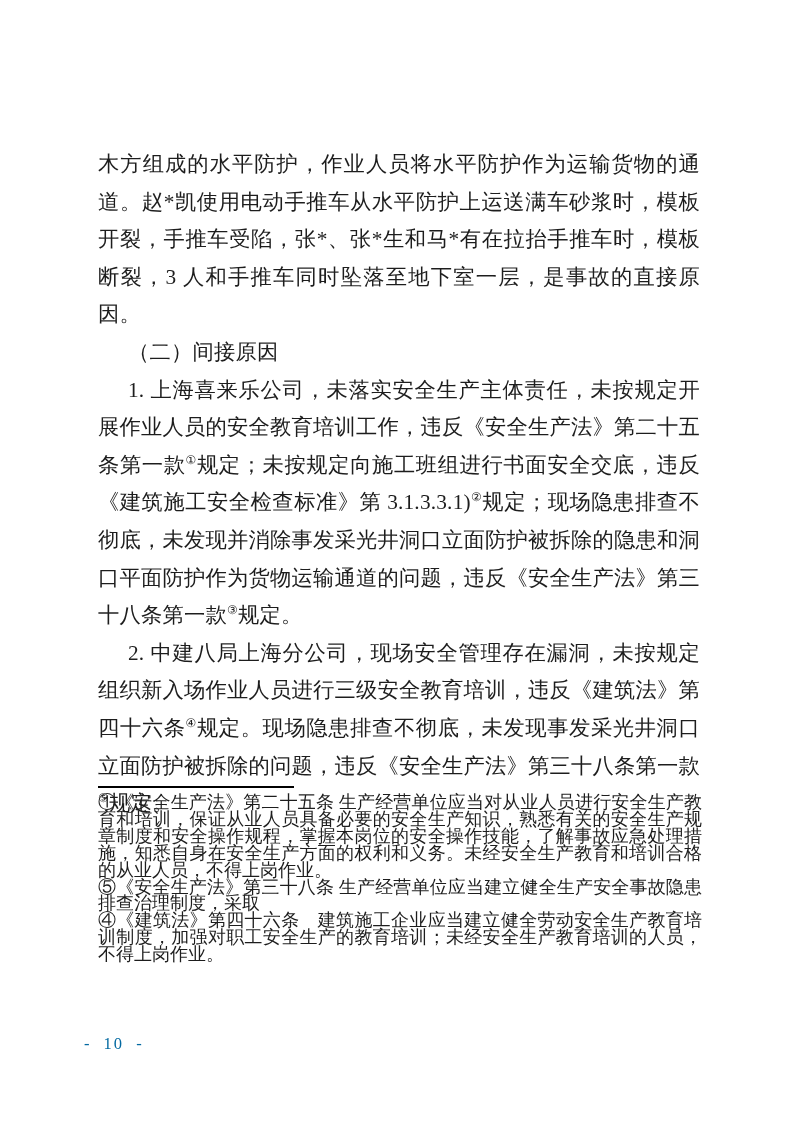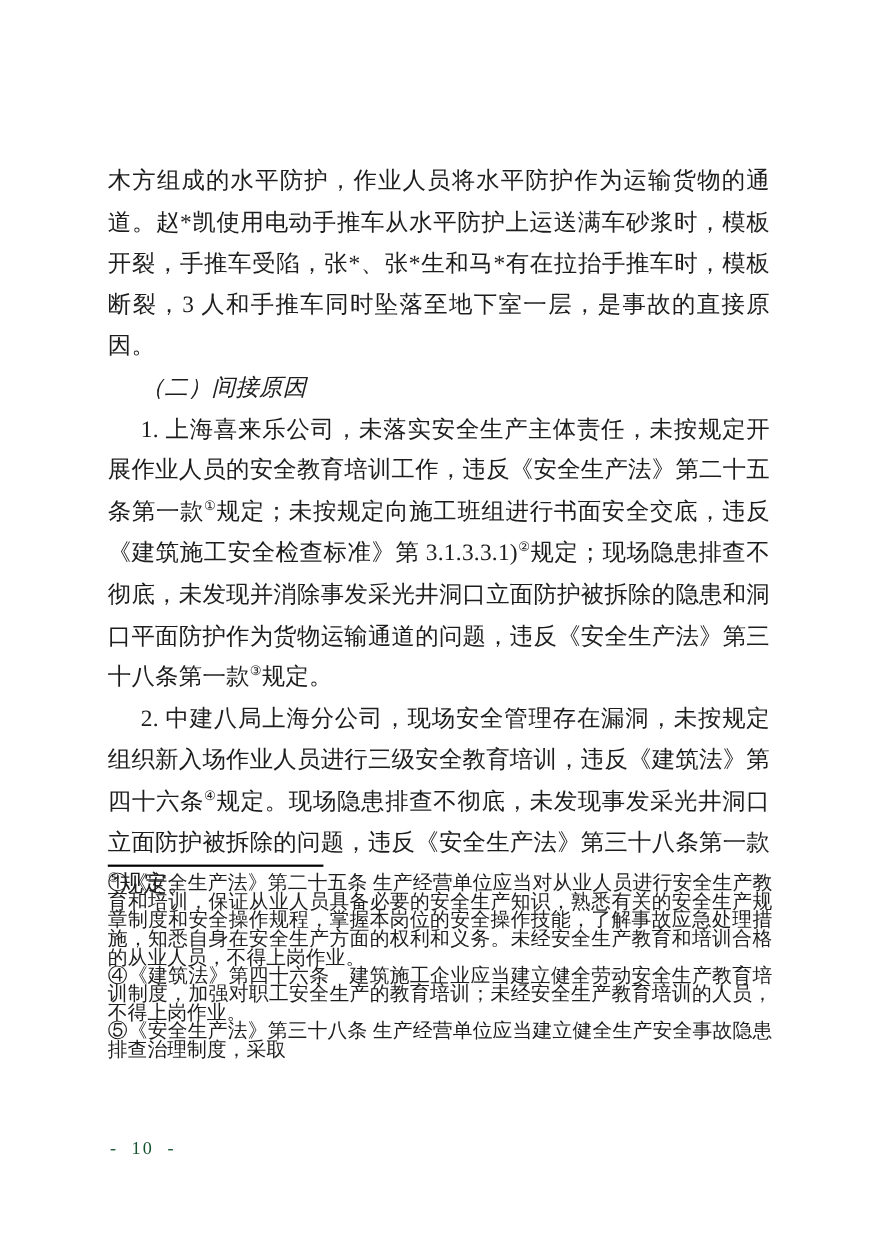--- a/index.html
+++ b/index.html
@@ -32,21 +32,20 @@
   .para {
     margin: 0;
     padding: 0;
   }
   .para.indent {
     text-indent: 30px;
   }
   .para.heading {
     text-indent: 30px;
     font-weight: normal;
-    font-style: italic;
   }
   sup.fn-ref {
     font-size: 12px;
     line-height: 0;
     vertical-align: super;
   }
   .footnote-rule {
     position: absolute;
     left: 98px;
     top: 786px;
@@ -63,43 +62,43 @@
     line-height: 16.9px;
     text-align: justify;
     text-justify: inter-ideograph;
   }
   .footnote {
     margin: 0;
     padding: 0;
   }
   .page-number {
     position: absolute;
-    left: 100px;
+    left: 84px;
     top: 1034px;
     font-size: 16.5px;
     letter-spacing: 2px;
     word-spacing: 6px;
-    color: #14532d;
+    color: #0369a1;
   }
 </style>
 </head>
 <body>
 
 <div class="page">
 
   <div class="body-text">
       <p class="para plain">木方组成的水平防护，作业人员将水平防护作为运输货物的通道。赵*凯使用电动手推车从水平防护上运送满车砂浆时，模板开裂，手推车受陷，张*、张*生和马*有在拉抬手推车时，模板断裂，3 人和手推车同时坠落至地下室一层，是事故的直接原因。</p>
       <p class="para heading">（二）间接原因</p>
       <p class="para indent">1. 上海喜来乐公司，未落实安全生产主体责任，未按规定开展作业人员的安全教育培训工作，违反《安全生产法》第二十五条第一款<sup class="fn-ref">①</sup>规定；未按规定向施工班组进行书面安全交底，违反《建筑施工安全检查标准》第 3.1.3.3.1)<sup class="fn-ref">②</sup>规定；现场隐患排查不彻底，未发现并消除事发采光井洞口立面防护被拆除的隐患和洞口平面防护作为货物运输通道的问题，违反《安全生产法》第三十八条第一款<sup class="fn-ref">③</sup>规定。</p>
       <p class="para indent">2. 中建八局上海分公司，现场安全管理存在漏洞，未按规定组织新入场作业人员进行三级安全教育培训，违反《建筑法》第四十六条<sup class="fn-ref">④</sup>规定。现场隐患排查不彻底，未发现事发采光井洞口立面防护被拆除的问题，违反《安全生产法》第三十八条第一款<sup class="fn-ref">⑤</sup>规定。</p>
     </div>
 
   <div class="footnote-rule"></div>
 
   <div class="footnotes">
       <div class="footnote"><span>①</span>《安全生产法》第二十五条 生产经营单位应当对从业人员进行安全生产教育和培训，保证从业人员具备必要的安全生产知识，熟悉有关的安全生产规章制度和安全操作规程，掌握本岗位的安全操作技能，了解事故应急处理措施，知悉自身在安全生产方面的权利和义务。未经安全生产教育和培训合格的从业人员，不得上岗作业。</div>
+      <div class="footnote"><span>⑤</span>《安全生产法》第三十八条 生产经营单位应当建立健全生产安全事故隐患排查治理制度，采取</div>
       <div class="footnote"><span>④</span>《建筑法》第四十六条　建筑施工企业应当建立健全劳动安全生产教育培训制度，加强对职工安全生产的教育培训；未经安全生产教育培训的人员，不得上岗作业。</div>
-      <div class="footnote"><span>⑤</span>《安全生产法》第三十八条 生产经营单位应当建立健全生产安全事故隐患排查治理制度，采取</div>
     </div>
 
   <div class="page-number">- 10 -</div>
 
 </div>
 
 </body></html>

